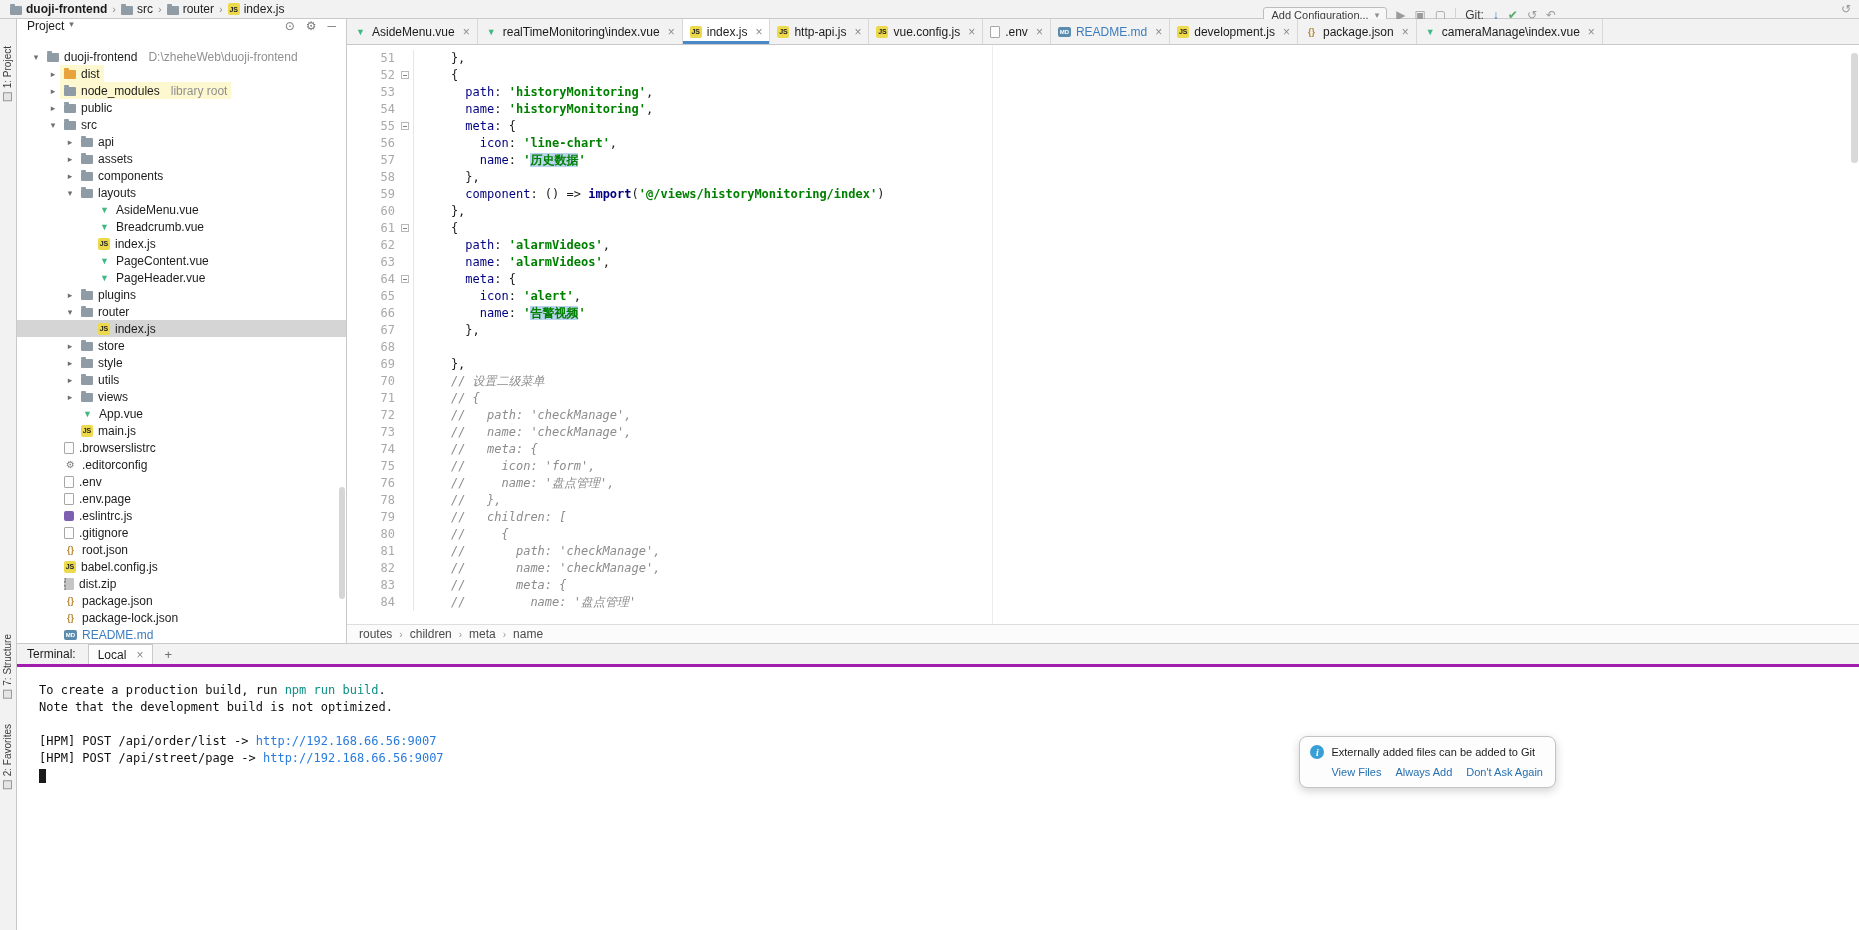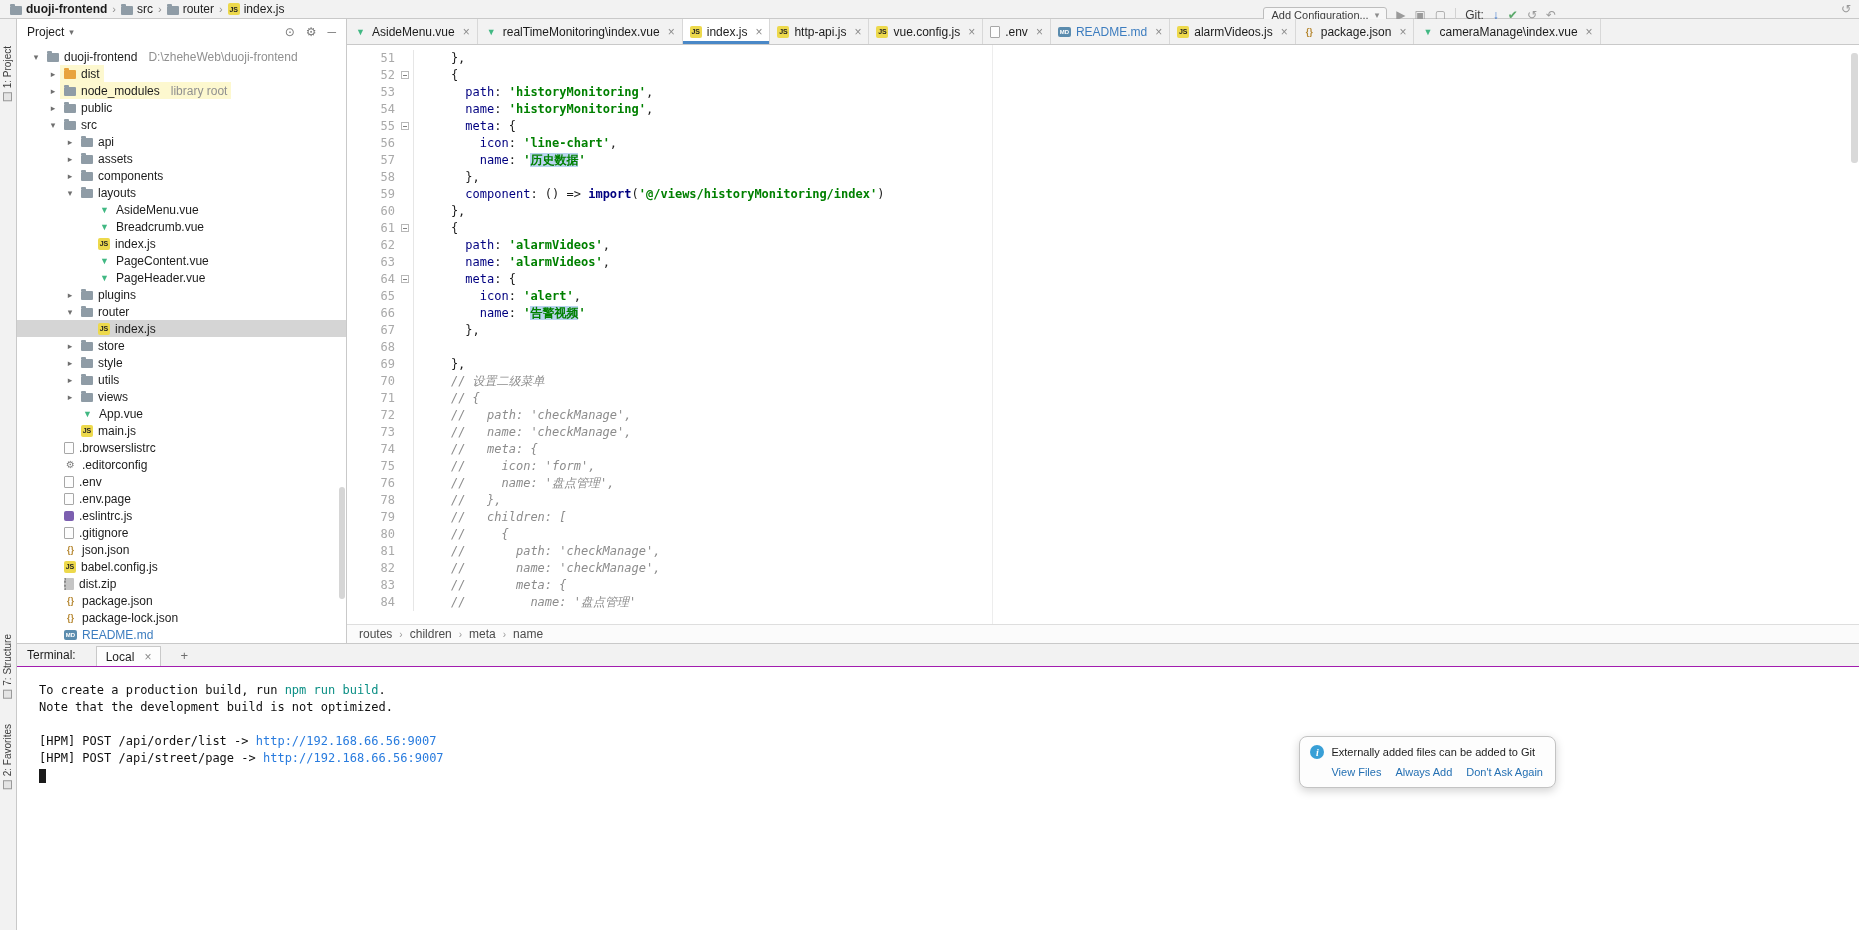--- a/index.html
+++ b/index.html
@@ -25,21 +25,21 @@
 
 #body-row{flex:1;display:flex;min-height:0}
 #leftstrip{flex:0 0 17px;background:#f2f2f2;border-right:1px solid #c9c9c9;position:relative}
 .vlabel{position:absolute;left:2px;writing-mode:vertical-rl;transform:rotate(180deg);font-size:10px;color:#3c3c3c;display:flex;align-items:center;gap:4px;padding:3px 0;cursor:default;white-space:nowrap}
 .vlabel .mini-ic{width:9px;height:9px;border:1px solid #9a9a9a;background:#e4e4e4;display:inline-block}
 #content{flex:1;display:flex;flex-direction:column;min-width:0}
 #workspace{flex:0 0 619px;display:flex;min-width:0}
 
 
 #project{flex:0 0 330px;border-right:1px solid #c9c9c9;display:flex;flex-direction:column;overflow:hidden;position:relative}
-#project-header{flex:0 0 26px;display:flex;align-items:center;gap:5px;padding:0 10px}
+#project-header{flex:0 0 26px;display:flex;gap:5px;padding:0 10px}
 #project-header .dd{color:#707070;font-size:9px}
 #ph-icons{margin-left:auto;display:flex;gap:11px;color:#787878;font-size:12px}
 #ph-icons span{cursor:default}
 #tree{flex:1;padding-top:3px;overflow:hidden;position:relative}
 .tree-row{height:17px;display:flex;align-items:center;white-space:nowrap;cursor:default}
 .tree-row.selected{background:#d5d5d5}
 .tr-arrow{flex:0 0 14px;text-align:center;color:#6f6f6f;font-size:9px}
 .tr-content{display:flex;align-items:center;gap:5px;height:17px;padding:0 4px}
 .tr-content.hl{background:#fdf8cf}
 .tr-suffix{color:#909090;padding-left:6px}
@@ -83,21 +83,21 @@
 .ltext .shl{color:#008000;font-weight:bold;background:#b9d4ee}
 .annot{font-family:"Liberation Sans","DejaVu Sans",sans-serif;font-size:17px;line-height:17px;color:#ff1f1f;margin-left:22px;white-space:nowrap}
 .wrap-guide{position:absolute;top:0;bottom:0;left:645px;width:1px;background:#ededed}
 #editor-scroll-thumb{position:absolute;right:1px;top:8px;width:7px;height:110px;background:#d9d9d9;border-radius:3px}
 #crumbs{flex:0 0 19px;border-top:1px solid #dedede;background:#fbfbfb;display:flex;align-items:center;gap:7px;padding:0 12px;color:#4c4c4c}
 .crumb-item{cursor:default}
 .crumb-sep{color:#9a9a9a;font-size:10px}
 
 
 #terminal{flex:1;display:flex;flex-direction:column;border-top:1px solid #c9c9c9;min-height:0;background:#fff}
-#term-header{flex:0 0 23px;background:#f2f2f2;border-bottom:1px solid #a21caf;display:flex;align-items:center;padding:0 10px;gap:14px}
+#term-header{flex:0 0 23px;background:#f2f2f2;border-bottom:3px solid #a21caf;display:flex;align-items:center;padding:0 10px;gap:6px}
 #term-label{margin-right:6px}
 .term-tab{display:flex;align-items:center;gap:7px;background:#fdfdfd;border:1px solid #c9c9c9;border-bottom:none;height:20px;padding:0 9px;align-self:flex-end;cursor:default}
 .term-plus{color:#6f6f6f;font-size:13px;padding:0 5px;cursor:default}
 #term-body{flex:1;padding:15px 0 0 22px;font-family:"DejaVu Sans Mono","Liberation Mono",monospace;font-size:12px;line-height:17px;color:#101010}
 .tl{height:17px;white-space:pre}
 .tl .cmd{color:#0b8f85}
 .tl .link{color:#287BDE;cursor:pointer}
 .cursor{display:inline-block;width:7px;height:14px;background:#1a1a1a;vertical-align:middle}
 
 
@@ -385,21 +385,21 @@
                 <span class="tr-arrow"></span>
                 <span class="tr-content">
                   <span class="fic ic-text"></span>
                   <span class="tr-label">.gitignore</span>
                 </span>
               </div>
               <div class="tree-row" style="padding-left: 29px;">
                 <span class="tr-arrow"></span>
                 <span class="tr-content">
                   <span class="fic ic-json">{}</span>
-                  <span class="tr-label">json.json</span>
+                  <span class="tr-label">root.json</span>
                 </span>
               </div>
               <div class="tree-row" style="padding-left: 29px;">
                 <span class="tr-arrow"></span>
                 <span class="tr-content">
                   <span class="fic ic-js">JS</span>
                   <span class="tr-label">babel.config.js</span>
                 </span>
               </div>
               <div class="tree-row" style="padding-left: 29px;">
@@ -466,21 +466,21 @@
                 <span class="tab-label">.env</span>
                 <span class="tab-close">×</span>
               </div>
               <div class="tab">
                 <span class="fic ic-md">MD</span>
                 <span class="tab-label blue">README.md</span>
                 <span class="tab-close">×</span>
               </div>
               <div class="tab">
                 <span class="fic ic-js">JS</span>
-                <span class="tab-label">alarmVideos.js</span>
+                <span class="tab-label">development.js</span>
                 <span class="tab-close">×</span>
               </div>
               <div class="tab">
                 <span class="fic ic-json">{}</span>
                 <span class="tab-label">package.json</span>
                 <span class="tab-close">×</span>
               </div>
               <div class="tab">
                 <span class="fic ic-vue">▼</span>
                 <span class="tab-label">cameraManage\index.vue</span>

